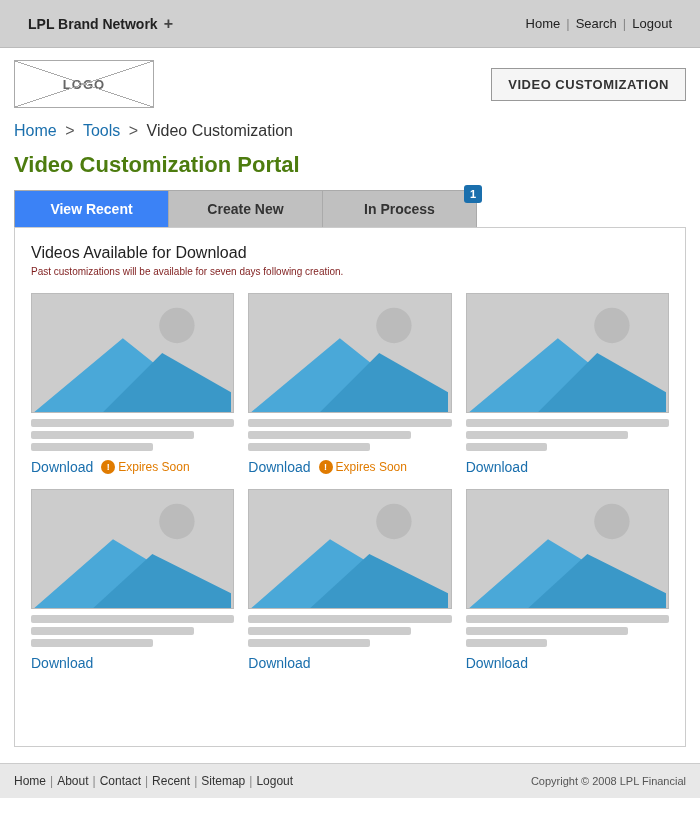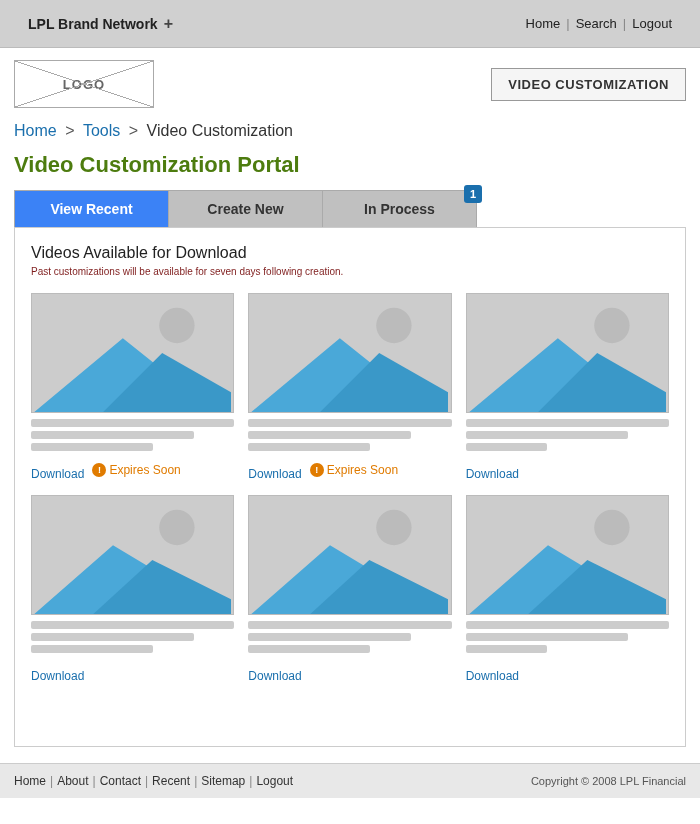--- a/index.html
+++ b/index.html
@@ -222,23 +222,22 @@
 
     .card-actions {
       display: flex;
       align-items: center;
       gap: 8px;
       margin-top: 2px;
     }
     .download-link {
       color: #1a6fad;
       text-decoration: none;
-      font-size: 12px;
+      font-size: 14px;
       cursor: pointer;
-      margin-top: 8px;
     }
 
     .expires-badge {
       display: flex;
       align-items: center;
       gap: 3px;
       font-size: 12px;
       color: #e07b00;
     }
     .expires-icon {

